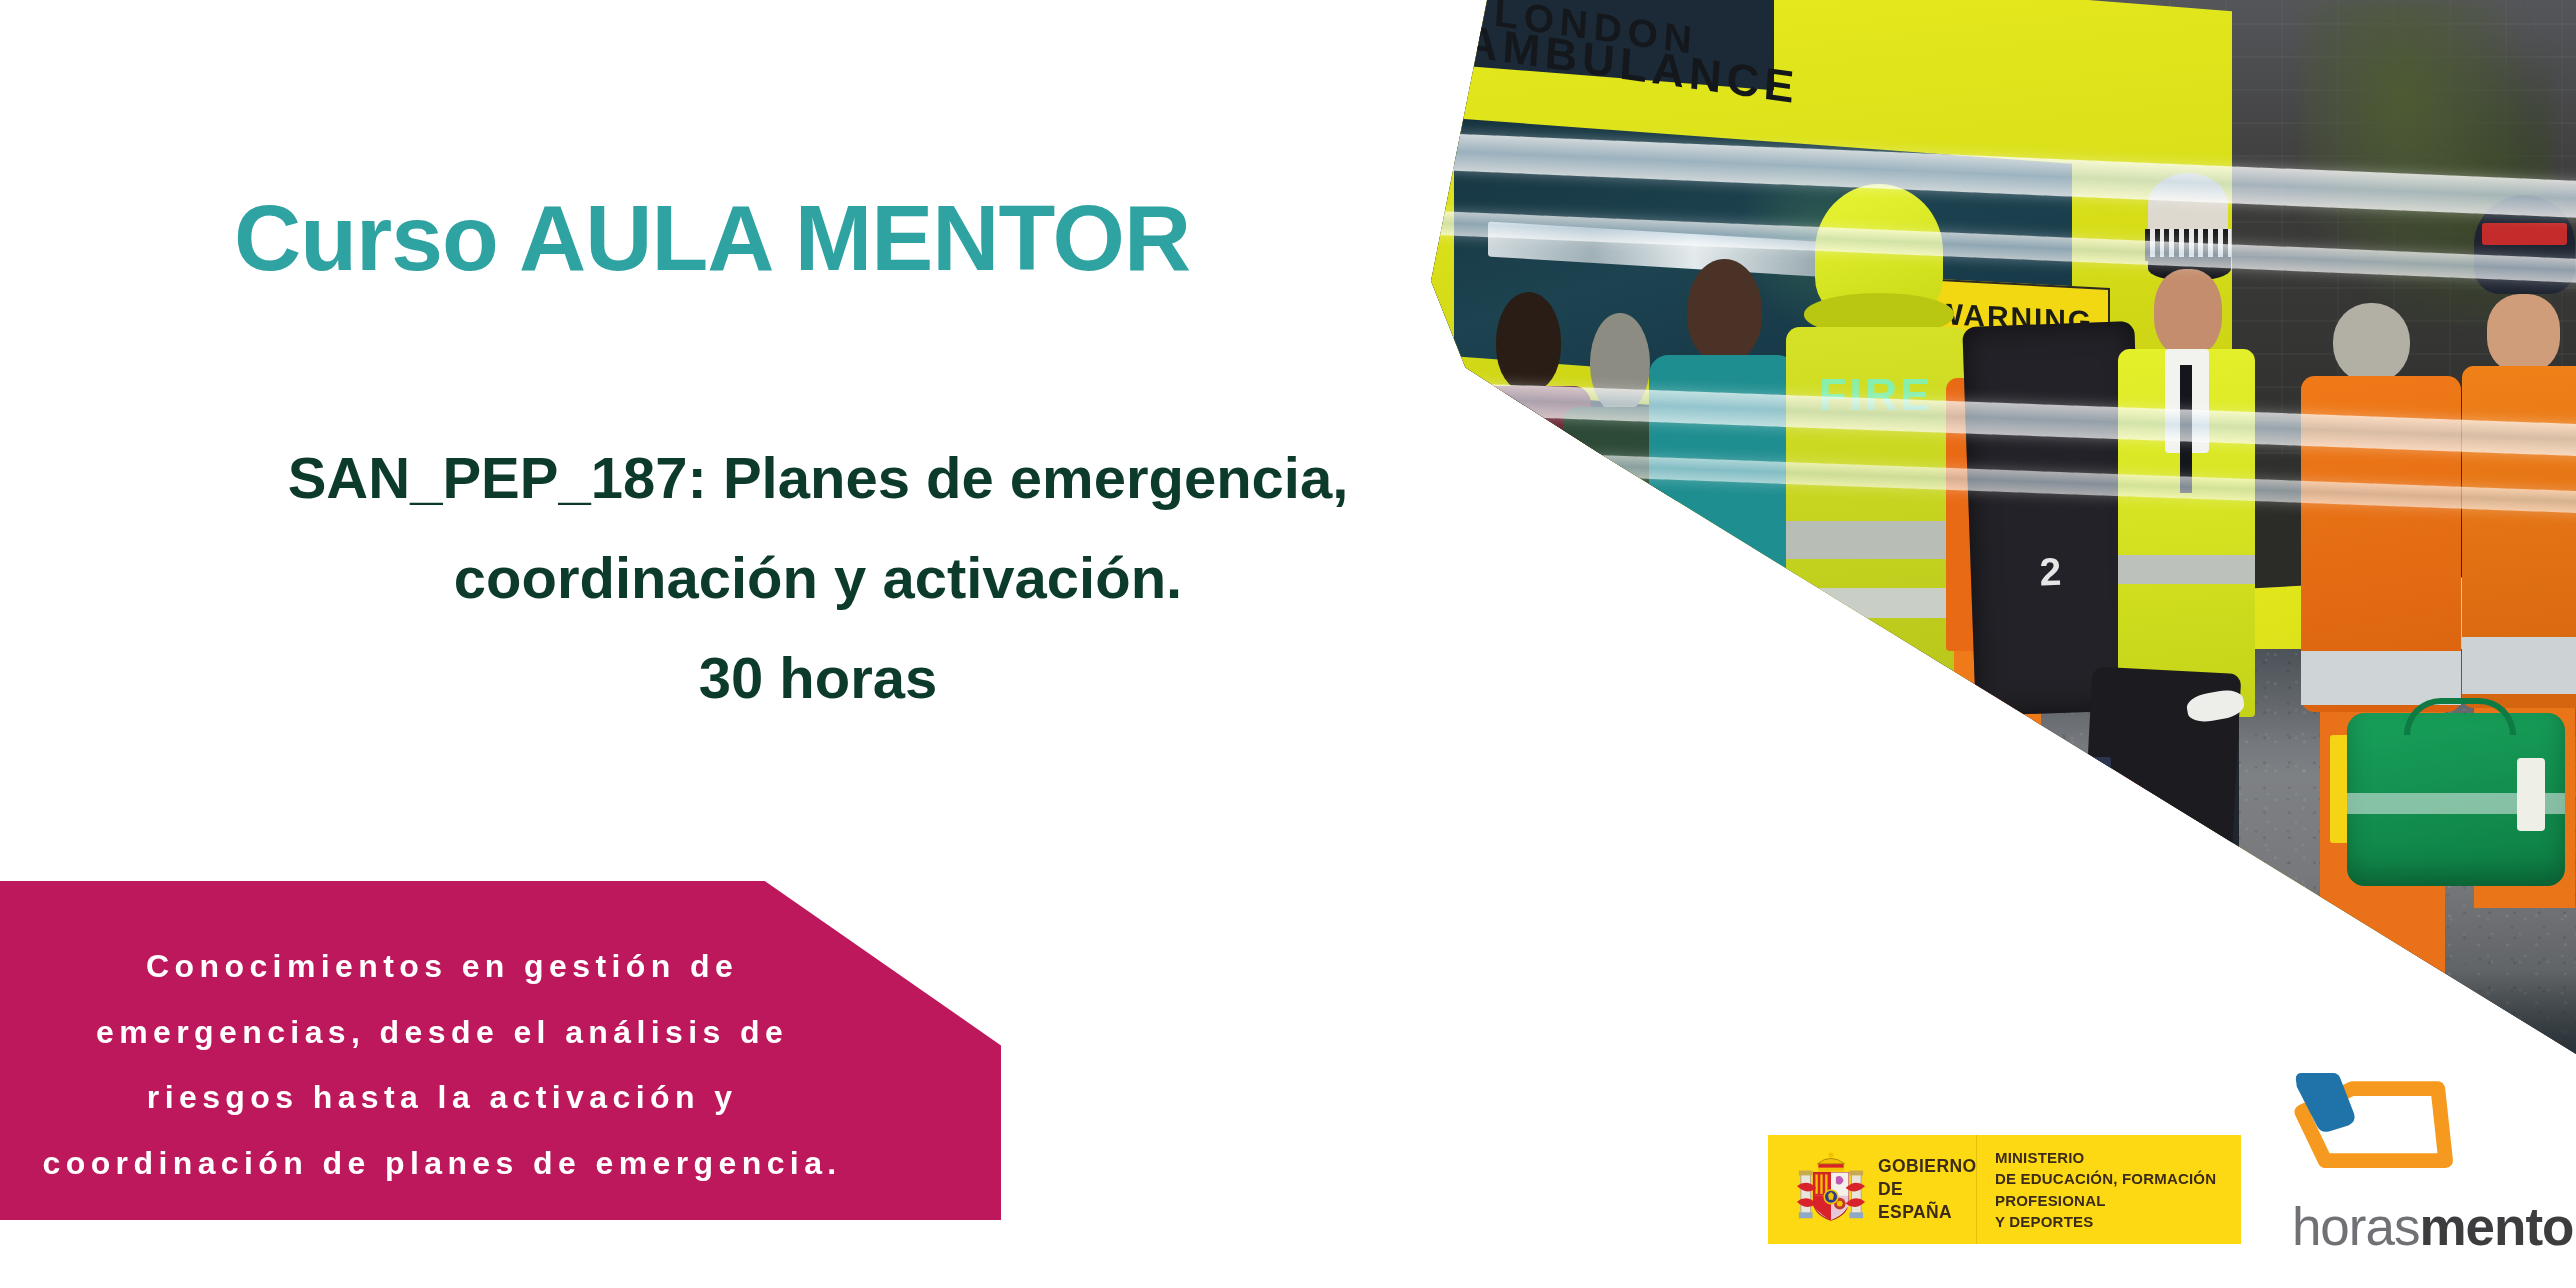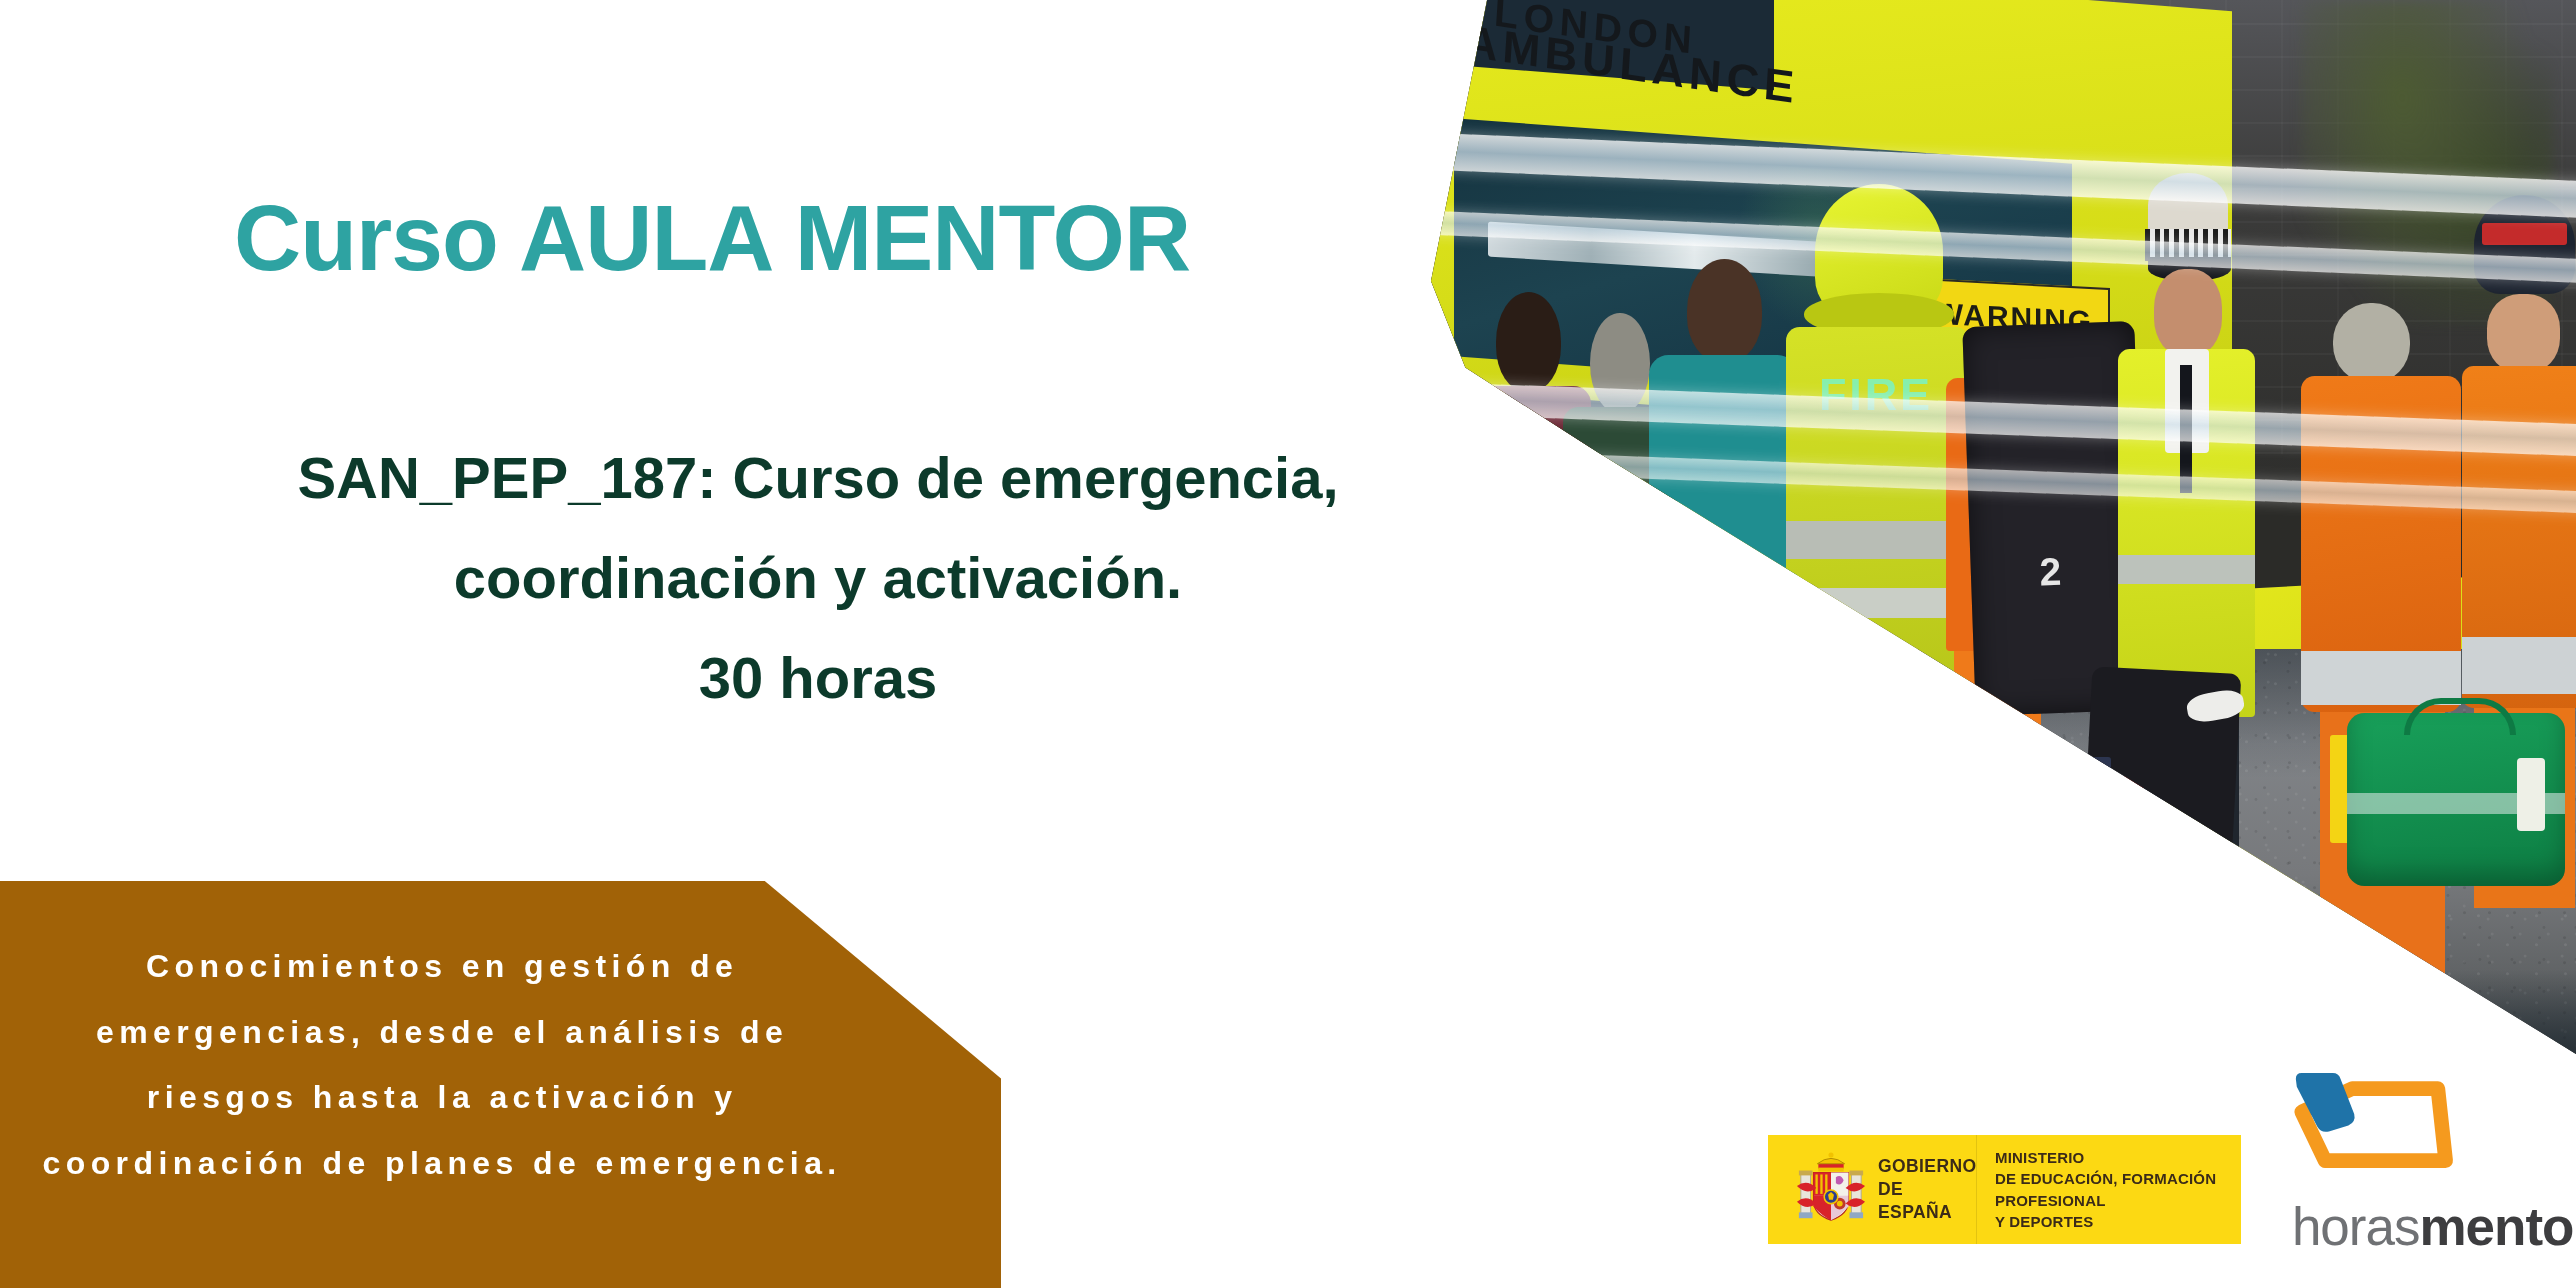--- a/index.html
+++ b/index.html
@@ -325,22 +325,22 @@
   .tape-2 { top: 21.8%; transform: rotate(2.4deg); height: 2.2%; opacity: .9; }
   .tape-3 { top: 37.4%; transform: rotate(2.1deg); height: 3.0%; opacity: .92; }
   .tape-4 { top: 43.6%; transform: rotate(2.1deg); height: 2.0%; opacity: .8; }
 
   
   .teal-box {
     position: absolute;
     left: 0;
     top: 881px;
     width: 1001px;
-    height: 407px;
-    background: #a16207;
+    height: 339px;
+    background: #be185d;
     -webkit-clip-path: polygon(0 0, 76.4% 0, 100% 48.5%, 100% 100%, 0 100%);
     clip-path: polygon(0 0, 76.4% 0, 100% 48.5%, 100% 100%, 0 100%);
   }
   .teal-text {
     position: absolute;
     left: 13.6px;
     top: 53px;
     width: 857px;
     text-align: center;
     color: #ffffff;
@@ -564,21 +564,21 @@
       <div class="tape tape-2"></div>
       <div class="tape tape-3"></div>
       <div class="tape tape-4"></div>
 
     </div>
   </div>
 
   <div class="kicker">Curso AULA MENTOR</div>
 
   <div class="course-title">
-    <span class="line">SAN_PEP_187: Curso de emergencia,</span>
+    <span class="line">SAN_PEP_187: Planes de emergencia,</span>
     <span class="line">coordinación y activación.</span>
     <span class="line">30 horas</span>
   </div>
 
   <div class="teal-box">
     <div class="teal-text">Conocimientos en gestión de emergencias, desde el análisis de riesgos hasta la activación y coordinación de planes de emergencia.</div>
   </div>
 
   <div class="gov-logo">
     <div class="gov-left">

